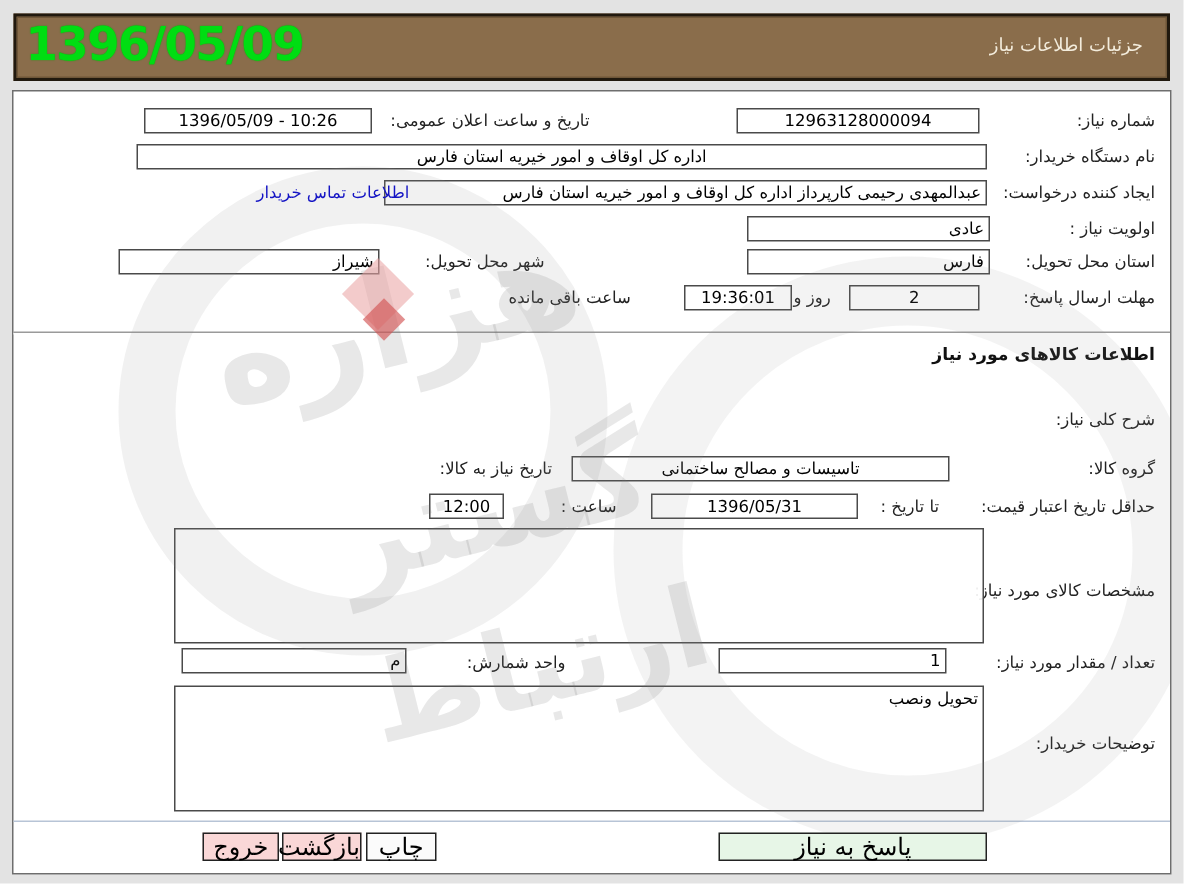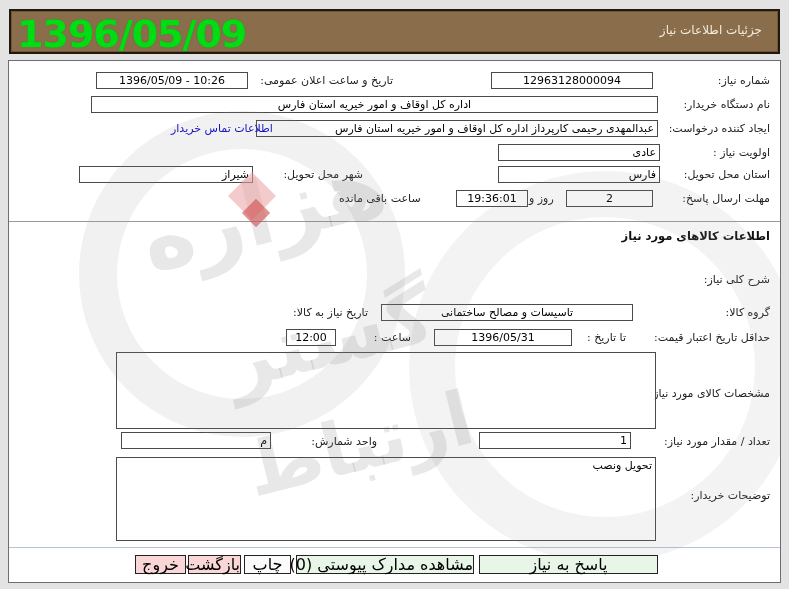--- a/index.html
+++ b/index.html
@@ -10,21 +10,21 @@
   }
   .screen{position:absolute;inset:0;}
   
   .titlebar{
     position:absolute;left:9px;top:9px;width:767px;height:41px;
     background:#8a6d4b;border:2px solid #21190e;
     box-shadow:inset 0 0 0 1px #6e5638;
   }
   .tb-date{
     position:absolute;left:6px;top:1px;
-    font-size:38px;font-weight:bold;color:#00dd12;
+    font-size:31px;font-weight:bold;color:#00dd12;
     letter-spacing:-1px;direction:ltr;
     text-shadow:0 0 1px #00aa00;
     text-align:right;
   }
   .tb-title{
     position:absolute;right:16px;top:12px;
     font-size:12px;color:#f3ecdc;
   }
   
   .panel{
@@ -142,21 +142,20 @@
     <div class="field rt ltr" style="left:470px;top:371px;width:144px;text-align:right">1</div>
     <div class="lbl" style="right:403px;top:374px">واحد شمارش:</div>
     <div class="field rt" style="left:112px;top:371px;width:142px">م</div>
 
     <div class="lbl" style="right:10px;top:428px">توضیحات خریدار:</div>
     <div class="ta" style="left:107px;top:396px;width:532px;height:80px">تحویل ونصب</div>
 
     <div class="divider2" style="top:486px"></div>
 
     <div class="btn btn-green" style="left:470px;width:179px">پاسخ به نیاز</div>
-    <div class="btn btn-green" style="left:287px;width:178px">مشاهده مدارک پیوستی (0)</div>
     <div class="btn btn-plain" style="left:235px;width:47px">چاپ</div>
     <div class="btn btn-pink" style="left:179px;width:53px">بازگشت</div>
     <div class="btn btn-pink" style="left:126px;width:51px">خروج</div>
 
     <div class="watermark">
       <div class="wm-ring wm-ring1"></div>
       <div class="wm-ring wm-ring2"></div>
       <div class="wm-word wm-word1">هزاره</div>
       <div class="wm-word wm-word2">گستر</div>
       <div class="wm-word wm-word3">ارتباط</div>

